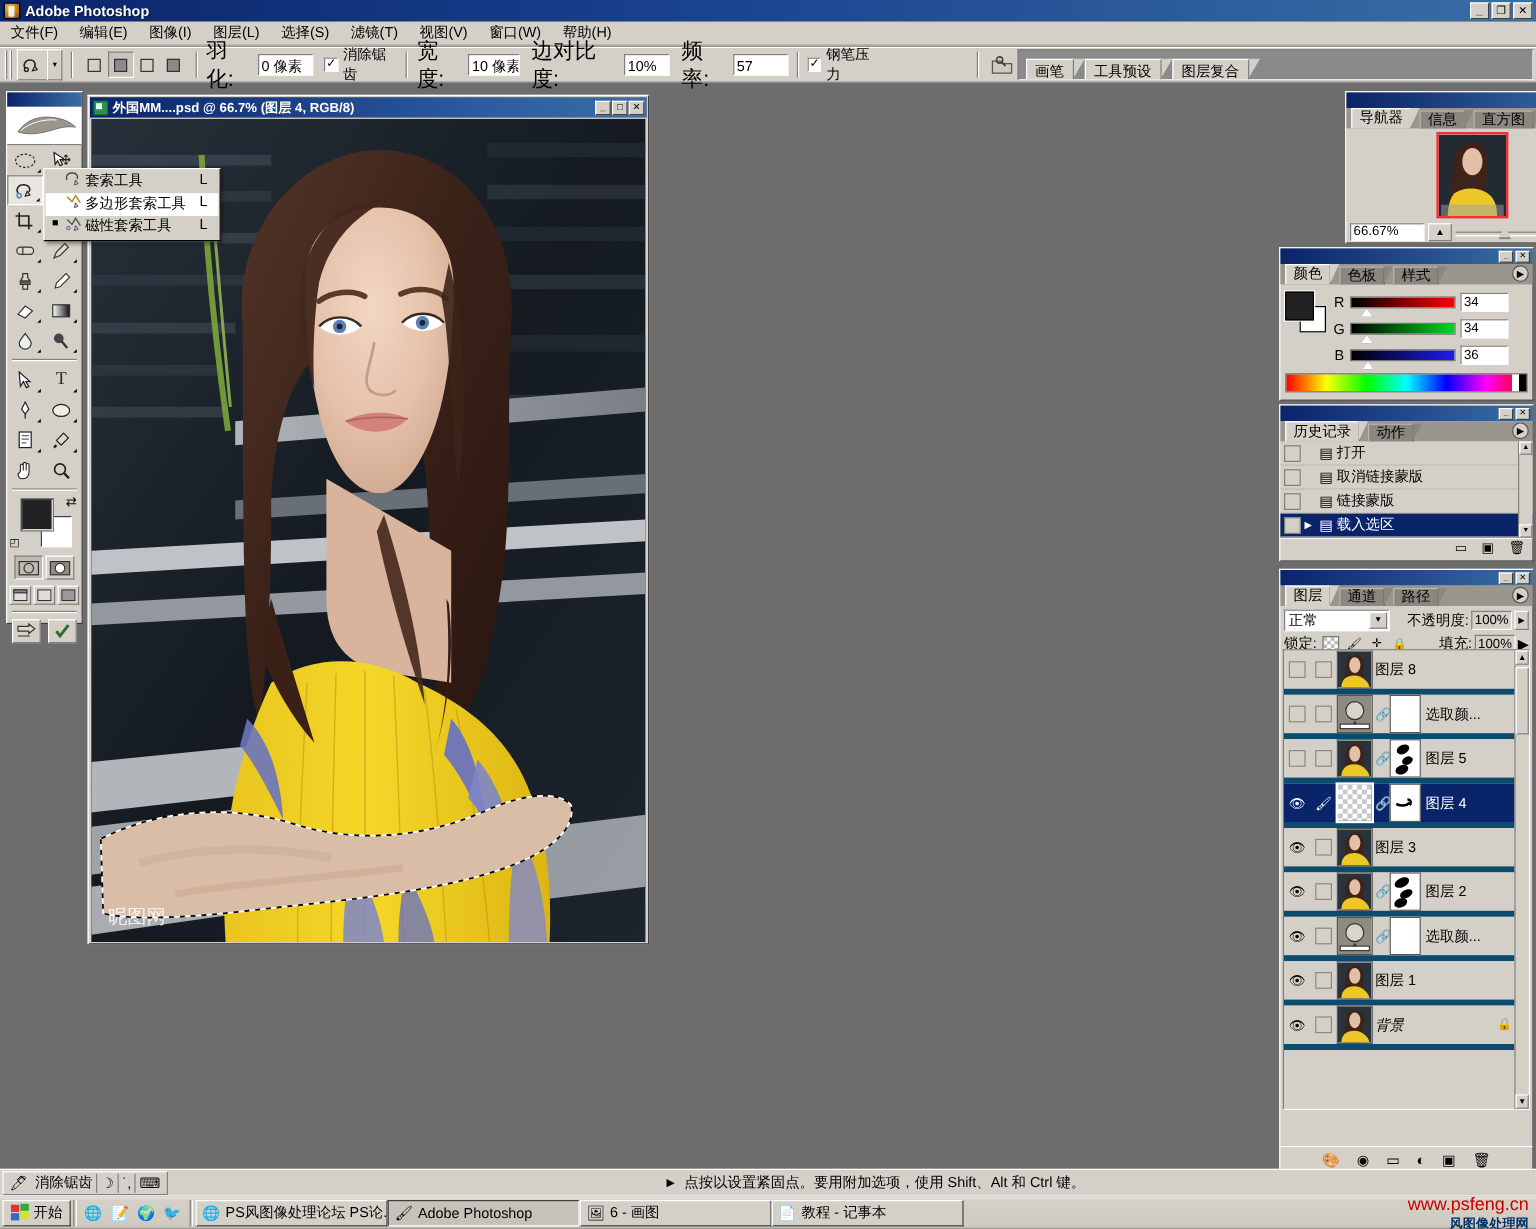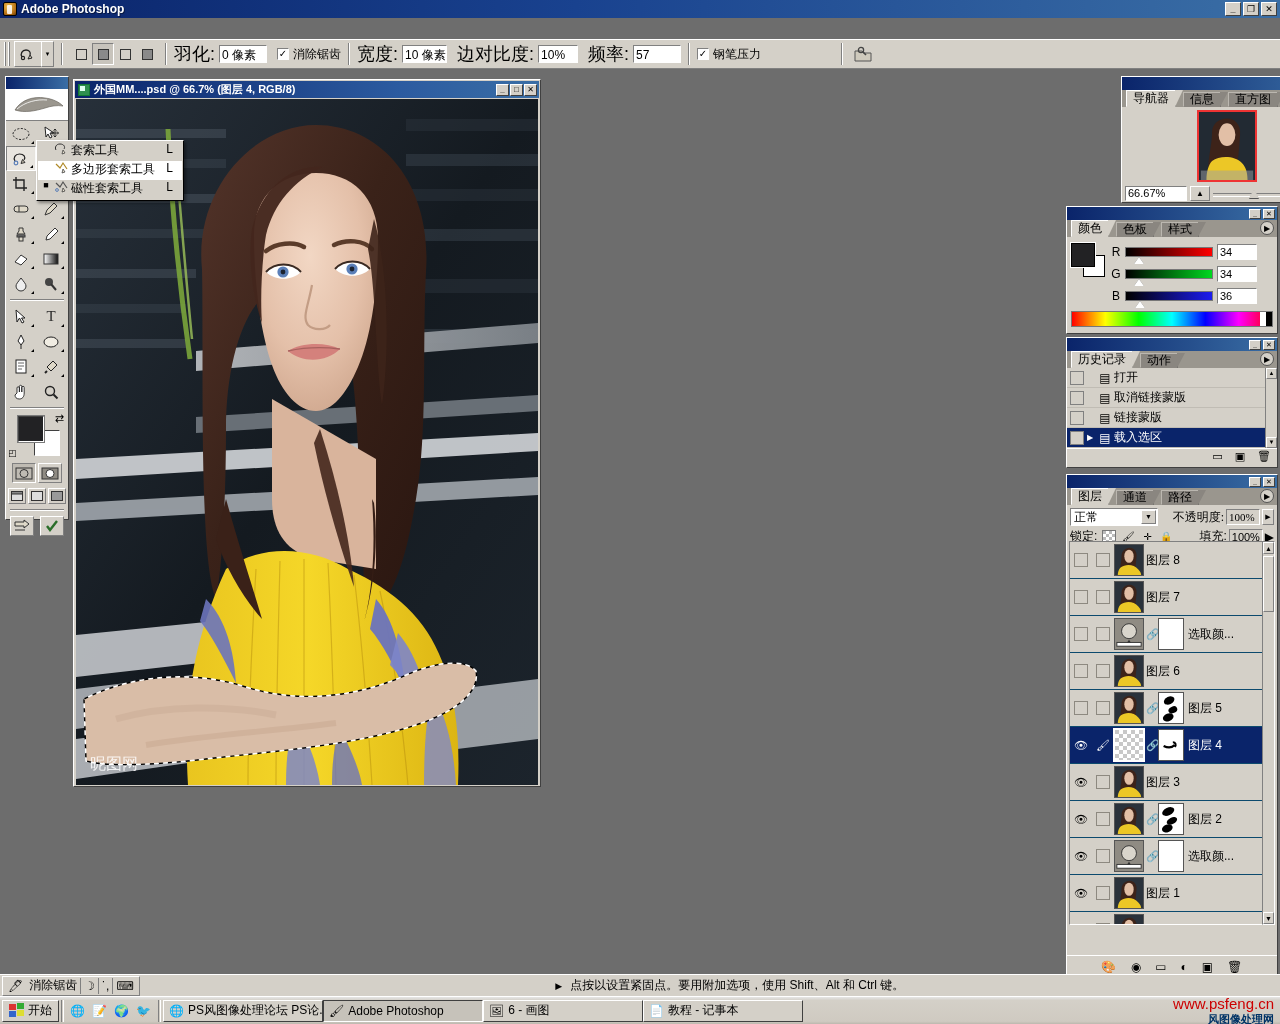--- a/index.html
+++ b/index.html
@@ -241,32 +241,32 @@
 
   
   #palLayers{ left:1066px; top:474px; width:212px; height:504px;}
   .lay-opts{ display:flex; align-items:center; gap:4px; padding:3px 3px 1px 3px;}
   .blend{ width:88px;height:18px;background:#fff;border:1px solid;
           border-color:#808080 #fff #fff #808080; font-size:12px; padding-left:3px; line-height:16px;
           display:flex;align-items:center;position:relative;}
   .blend .dd{ position:absolute; right:1px; top:1px; width:15px;height:14px;background:#D4D0C8;
               border:1px solid; border-color:#fff #808080 #808080 #fff;
               display:flex;align-items:center;justify-content:center;font-size:7px;}
-  .opa{ display:flex; align-items:center; gap:2px; margin-left:auto;font-family:Liberation Serif, serif;}
+  .opa{ display:flex; align-items:center; gap:2px; margin-left:auto;}
   .opa .val{ width:34px;height:16px;background:#D4D0C8;border:1px solid;
              border-color:#808080 #fff #fff #808080;font-size:11px;text-align:left;padding-left:2px;line-height:14px;}
   .opa .sp{ width:12px;height:16px;background:#D4D0C8;border:1px solid;
             border-color:#fff #808080 #808080 #fff;font-size:7px;display:flex;align-items:center;justify-content:center;}
   .lock-row{ display:flex; align-items:center; gap:5px; padding:1px 3px 3px 3px; font-size:12px;}
   .lk{ width:14px;height:14px; display:flex;align-items:center;justify-content:center;font-size:10px;}
   .lk.chk{ background:repeating-conic-gradient(#fff 0 25%, #bbb 0 50%) 0 0/6px 6px; border:1px solid #777;}
   .layer-list{ position:absolute; left:2px; top:66px; width:196px; height:384px;
                background:#D4D0C8; overflow:hidden; border:1px solid;
                border-color:#808080 #fff #fff #808080;}
-  .lrow{ display:flex; align-items:center; height:37px; border-bottom:1px solid #0c4a6e; background:#D4D0C8;}
+  .lrow{ display:flex; align-items:center; height:37px; border-bottom:5px solid #0c4a6e; background:#D4D0C8;}
   .lrow.sel{ background:#0A246A; color:#fff; }
   .eyecell{ width:22px; display:flex; align-items:center; justify-content:center; font-size:11px;}
   .linkcell{ width:22px; display:flex; align-items:center; justify-content:center; font-size:11px;}
   .cellbox{ width:14px;height:14px;border:1px solid #8d8980;}
   .lthumb{ width:30px;height:32px; border:1px solid #555; margin-right:2px; overflow:hidden; position:relative;}
   .lthumb.active-out{ outline:2px solid #fff; outline-offset:-1px;}
   .chainico{ width:12px; text-align:center; font-size:11px;}
   .lmask{ width:26px;height:32px;border:1px solid #555; background:#fff; margin-right:4px; position:relative; overflow:hidden;}
   .lname{ font-size:12px; white-space:nowrap; overflow:hidden;}
   .lockico{ margin-left:auto; padding-right:4px; font-size:10px;}
@@ -322,20 +322,31 @@
   <div class="titlebar">
     <div class="ps-logo"></div>
     <div class="title-text">Adobe Photoshop</div>
     <div class="win-btns">
       <div class="win-btn">_</div>
       <div class="win-btn">❐</div>
       <div class="win-btn">✕</div>
     </div>
   </div>
 
+  <div class="menubar">
+    <div class="mi">文件(F)</div>
+    <div class="mi">编辑(E)</div>
+    <div class="mi">图像(I)</div>
+    <div class="mi">图层(L)</div>
+    <div class="mi">选择(S)</div>
+    <div class="mi">滤镜(T)</div>
+    <div class="mi">视图(V)</div>
+    <div class="mi">窗口(W)</div>
+    <div class="mi">帮助(H)</div>
+  </div>
 
   <div class="optbar">
     <div class="grip">
         <i></i>
         <i></i>
       </div>
     <div class="opt-toolicon">
       <svg width="18" height="18" viewBox="0 0 18 18">
         <path d="M3 12c-2-3 0-7 4-7 3 0 5 2 4 5" fill="none" stroke="#222" stroke-width="1.3"></path>
         <path d="M11 10l-2 4 4-1z" fill="#d8d2c0" stroke="#222" stroke-width="1"></path>
@@ -386,20 +397,28 @@
     </div>
     <div class="vsep" style="margin-left:80px"></div>
     <div style="width:26px;display:flex;align-items:center;justify-content:center;">
       <svg width="20" height="18" viewBox="0 0 20 18">
         <path d="M2 6h7l1.5 2H18v8H2z" fill="#cfcabd" stroke="#555" stroke-width="1"></path>
         <circle cx="8" cy="5" r="2.6" fill="none" stroke="#444" stroke-width="1.3"></circle>
         <path d="M10 7l3 3" stroke="#444" stroke-width="1.6"></path>
       </svg>
     </div>
 
+    <div class="palette-well">
+      <div class="well-tab">画笔</div>
+      <div class="well-arrow"></div>
+      <div class="well-tab">工具预设</div>
+      <div class="well-arrow"></div>
+      <div class="well-tab">图层复合</div>
+      <div class="well-arrow"></div>
+    </div>
   </div>
 
   <div class="toolbox">
     <div class="tb-grip"></div>
     <div class="tb-logo">
       <svg width="56" height="26" viewBox="0 0 56 26">
         <path d="M6 18c6-10 18-14 30-12 8 1 14 4 18 8-6-1-12 0-18 2-10 3-20 5-30 2z" fill="#9a968e" stroke="#6a665e" stroke-width=".7"></path>
         <path d="M8 17c8-7 20-10 30-9" fill="none" stroke="#fff" stroke-width=".8"></path>
       </svg>
     </div>
@@ -1004,37 +1023,20 @@
           <svg width="100%" height="100%" viewBox="0 0 30 32" preserveAspectRatio="none">
               <rect width="30" height="32" fill="#2a323b"></rect>
               <path d="M7 12c0-6 5-9 9-9s8 4 7 10c-1 8-1 15-2 19H5c0-7 2-14 2-20z" fill="#3d2319"></path>
               <ellipse cx="15" cy="12" rx="5" ry="7" fill="#e2bfa6"></ellipse>
               <path d="M6 24c5-4 14-4 19 2 2 2 3 4 3 6H3c0-3 1-6 3-8z" fill="#ecc726"></path>
             </svg>
         </span>
         <span class="lname">图层 8</span>
       </div>
 
-      <div class="lrow">
-        <span class="eyecell">
-            <span class="cellbox"></span>
-          </span>
-        <span class="linkcell">
-            <span class="cellbox"></span>
-          </span>
-        <span class="lthumb">
-          <svg width="100%" height="100%" viewBox="0 0 30 32" preserveAspectRatio="none">
-              <rect width="30" height="32" fill="#2a323b"></rect>
-              <path d="M7 12c0-6 5-9 9-9s8 4 7 10c-1 8-1 15-2 19H5c0-7 2-14 2-20z" fill="#3d2319"></path>
-              <ellipse cx="15" cy="12" rx="5" ry="7" fill="#e2bfa6"></ellipse>
-              <path d="M6 24c5-4 14-4 19 2 2 2 3 4 3 6H3c0-3 1-6 3-8z" fill="#ecc726"></path>
-            </svg>
-        </span>
-        <span class="lname">图层 7</span>
-      </div>
 
       <div class="lrow">
         <span class="eyecell">
             <span class="cellbox"></span>
           </span>
         <span class="linkcell">
             <span class="cellbox"></span>
           </span>
         <span class="lthumb">
           <svg width="100%" height="100%" viewBox="0 0 30 32" preserveAspectRatio="none">
@@ -1042,37 +1044,20 @@
               <circle cx="15" cy="13" r="8" fill="#d9d5cc" stroke="#333"></circle>
               <rect x="2" y="25" width="26" height="4" fill="#fff" stroke="#333"></rect>
               <path d="M13 25l2-3 2 3z" fill="#333"></path>
             </svg>
         </span>
         <span class="chainico">🔗</span>
         <span class="lmask"></span>
         <span class="lname">选取颜...</span>
       </div>
 
-      <div class="lrow">
-        <span class="eyecell">
-            <span class="cellbox"></span>
-          </span>
-        <span class="linkcell">
-            <span class="cellbox"></span>
-          </span>
-        <span class="lthumb">
-          <svg width="100%" height="100%" viewBox="0 0 30 32" preserveAspectRatio="none">
-              <rect width="30" height="32" fill="#2a323b"></rect>
-              <path d="M7 12c0-6 5-9 9-9s8 4 7 10c-1 8-1 15-2 19H5c0-7 2-14 2-20z" fill="#3d2319"></path>
-              <ellipse cx="15" cy="12" rx="5" ry="7" fill="#e2bfa6"></ellipse>
-              <path d="M6 24c5-4 14-4 19 2 2 2 3 4 3 6H3c0-3 1-6 3-8z" fill="#ecc726"></path>
-            </svg>
-        </span>
-        <span class="lname">图层 6</span>
-      </div>
 
       <div class="lrow">
         <span class="eyecell">
             <span class="cellbox"></span>
           </span>
         <span class="linkcell">
             <span class="cellbox"></span>
           </span>
         <span class="lthumb">
           <svg width="100%" height="100%" viewBox="0 0 30 32" preserveAspectRatio="none">

